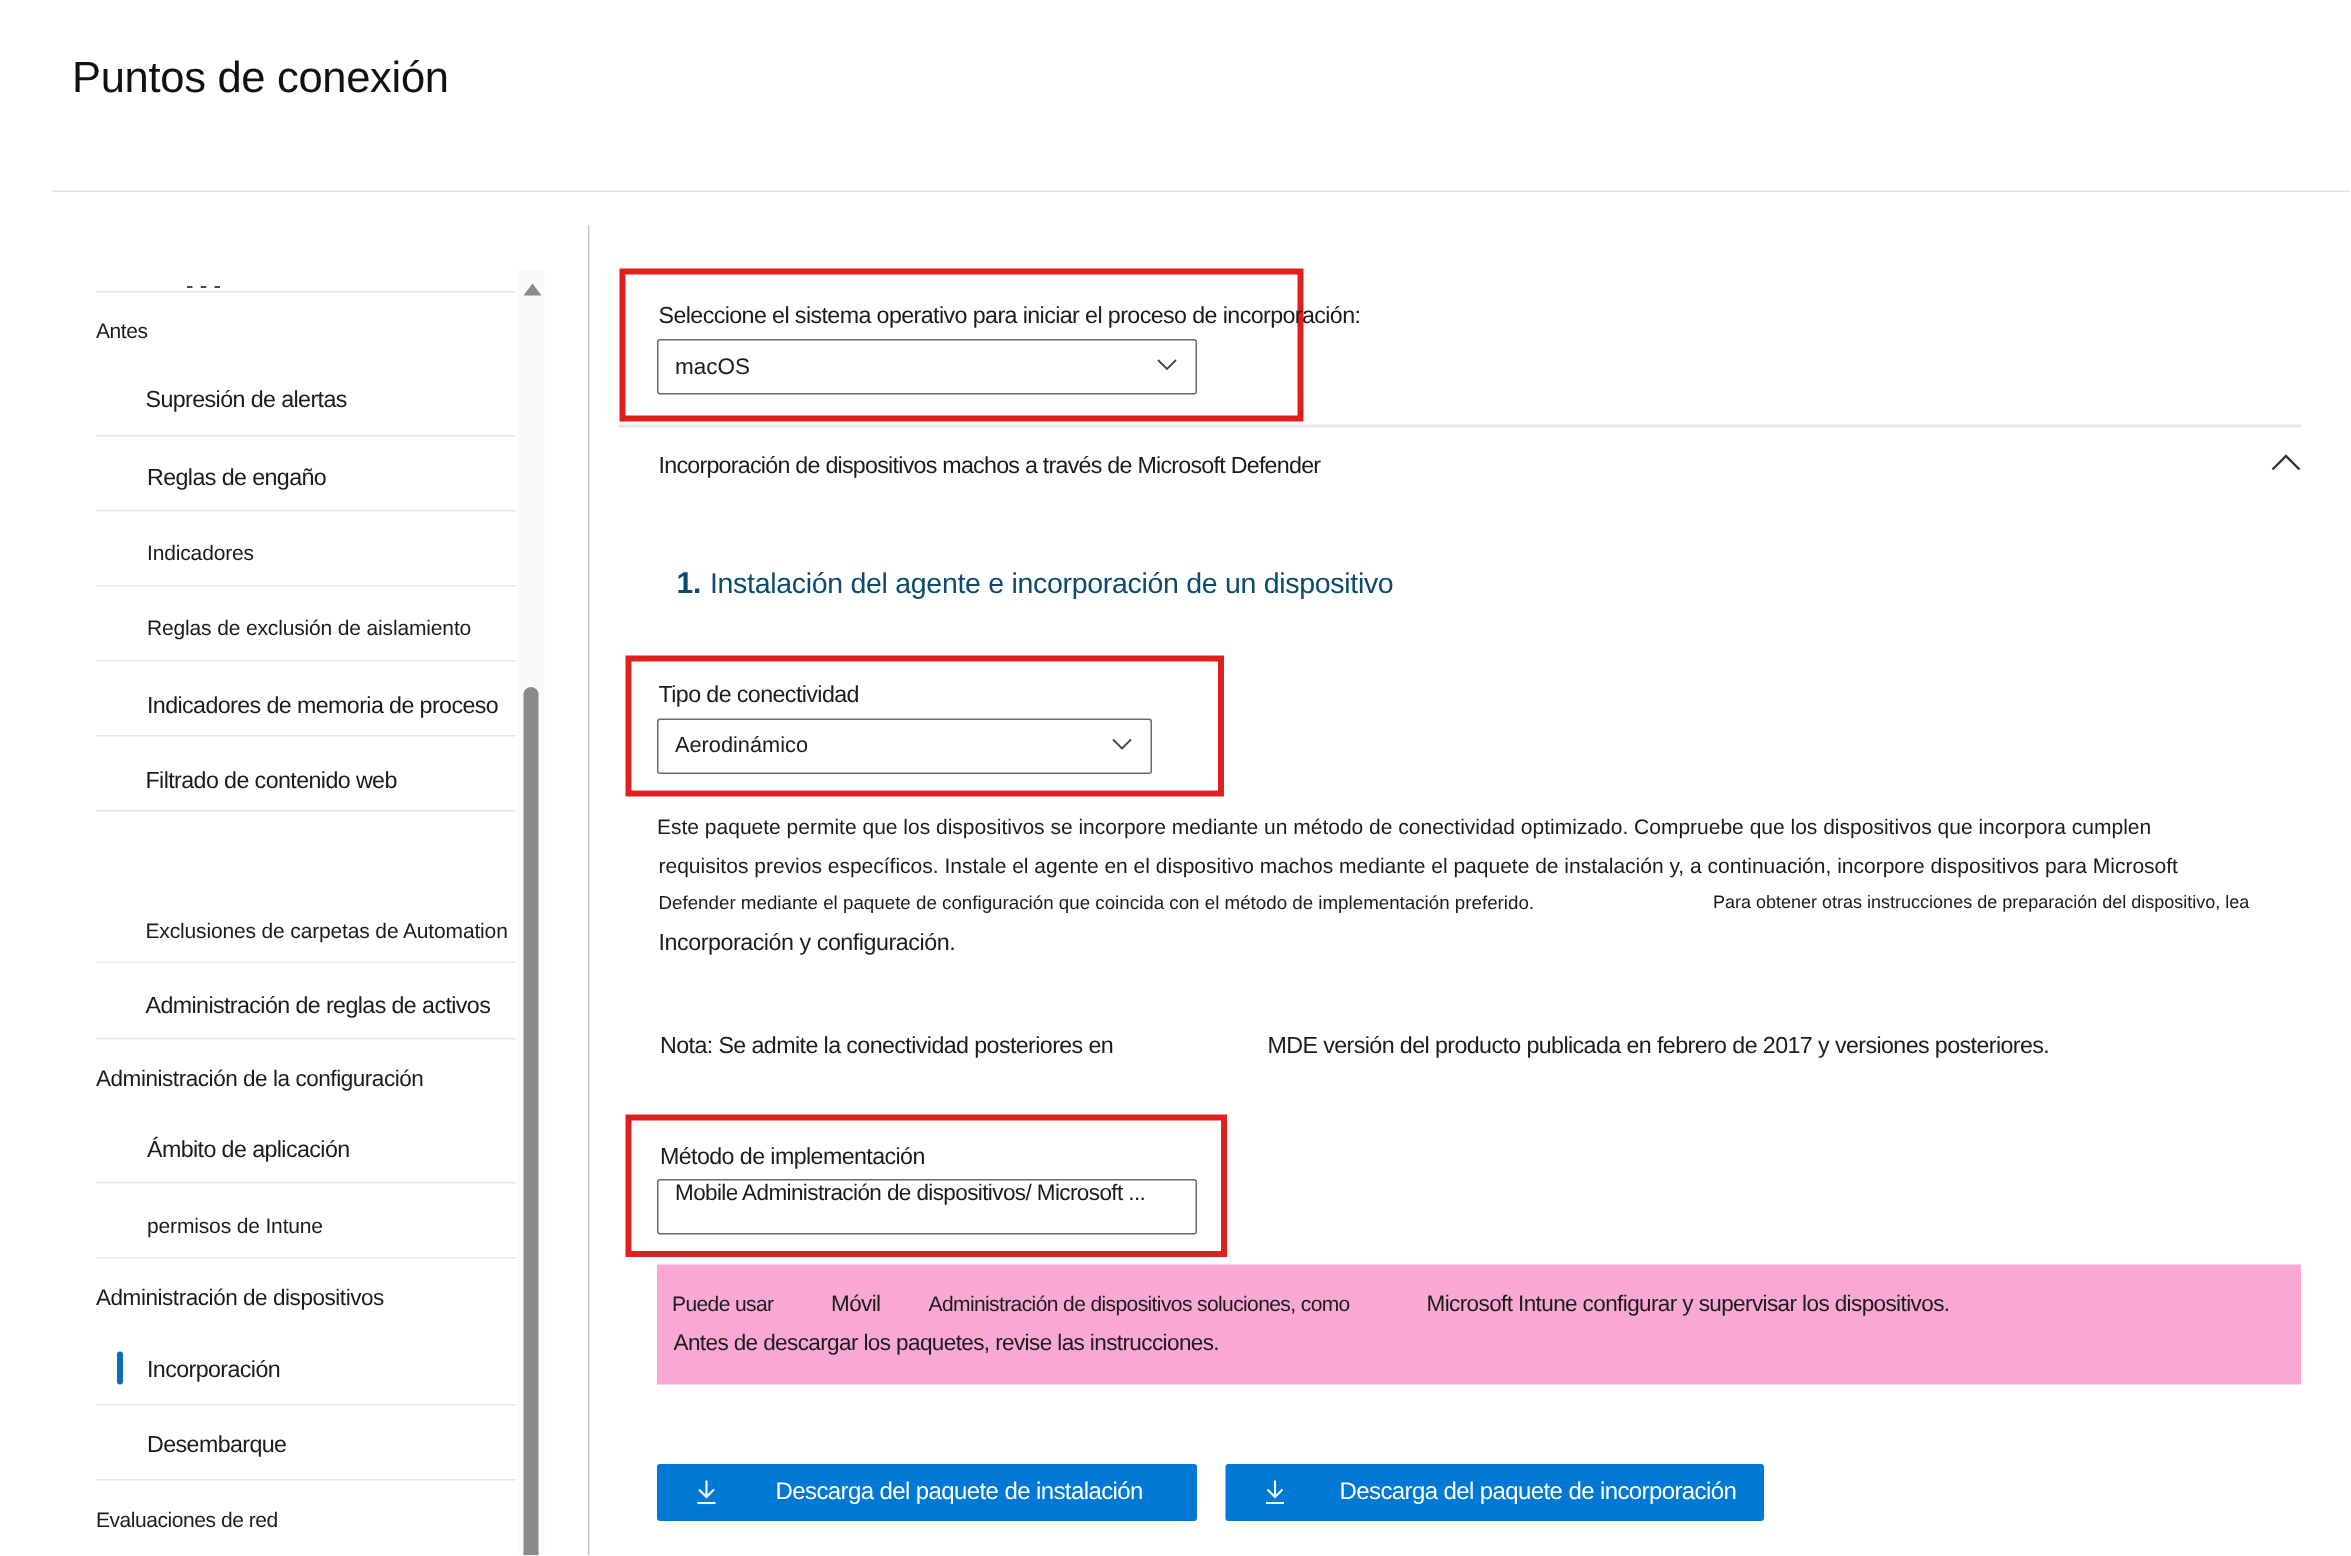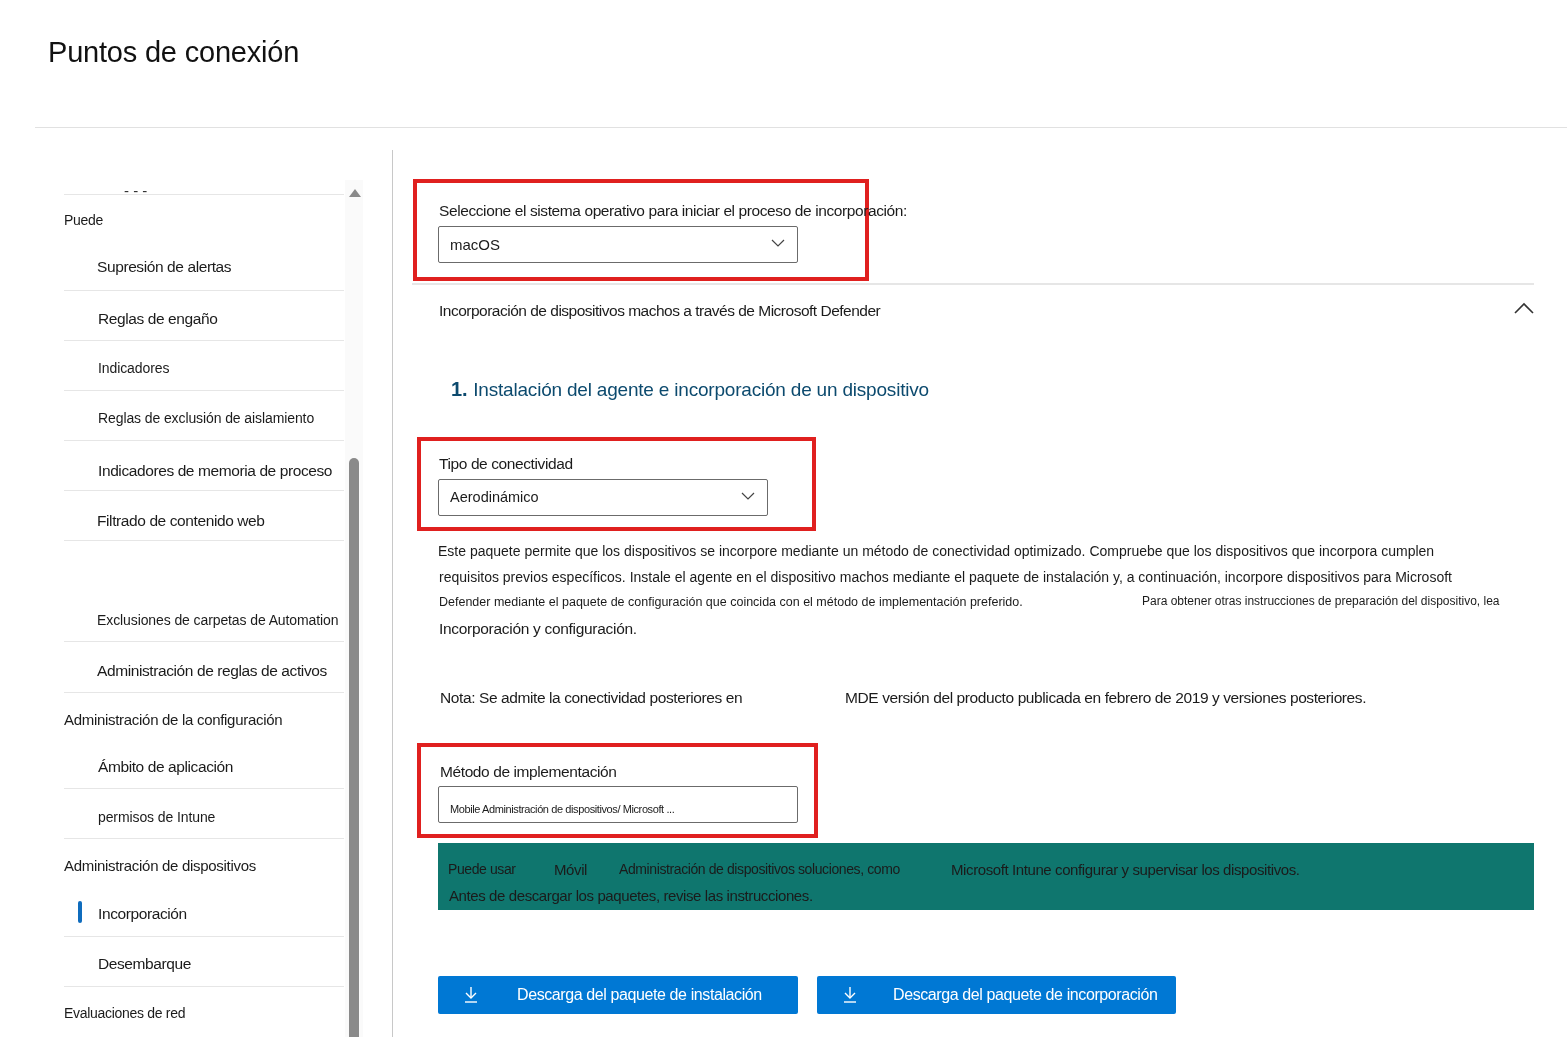--- a/index.html
+++ b/index.html
@@ -41,40 +41,40 @@
 
     .step-heading { position: absolute; left: 58px; top: 228px; font-size: 19px; color: #0c4a6e; letter-spacing: -0.2px; white-space: nowrap; }
     .step-heading .num { font-weight: 700; font-size: 20px; margin-right: 6px; }
 
     .desc-line { position: absolute; font-size: 14px; color: #1b1b1b; white-space: nowrap; letter-spacing: 0px; }
     .desc-line.sm { font-size: 12.5px; }
     .desc-link { position: absolute; font-size: 15.5px; color: #1b1b1b; white-space: nowrap; letter-spacing: -0.3px; }
 
     .note { position: absolute; top: 539px; font-size: 15.5px; color: #1b1b1b; white-space: nowrap; letter-spacing: -0.4px; }
 
-    .info-panel { position: absolute; left: 45px; top: 693px; width: 1096px; height: 67px; background: #0f766e; }
+    .info-panel { position: absolute; left: 45px; top: 693px; width: 1096px; height: 80px; background: #f9a8d4; }
     .info-panel .txt { position: absolute; font-size: 15px; color: #1b1b1b; white-space: nowrap; letter-spacing: -0.4px; }
     .info-panel .txt.sm { font-size: 14px; }
 
     .btn { position: absolute; top: 826px; height: 38px; background: #0078d4; border-radius: 2px; color: #fff; cursor: pointer; border: none; }
     .btn .ico { position: absolute; left: 26px; top: 10px; width: 14px; height: 18px; }
     .btn .lbl { position: absolute; top: 10px; font-size: 16px; color: #fff; white-space: nowrap; letter-spacing: -0.4px; }
   </style>
 </head>
 <body>
 
 <div class="page-title">Puntos de conexión</div>
 <div class="header-divider"></div>
 
 <nav class="sidebar">
   <div class="sidebar-cut">
       <span>‐ ‐ ‐</span>
     </div>
 
-  <div class="nav-section small" style="top:62px;">Puede</div>
+  <div class="nav-section small" style="top:62px;">Antes</div>
 
   <div class="nav-item" style="top:91px;">
     <span class="label" style="top:17px;">Supresión de alertas</span>
   </div>
   <div class="nav-item" style="top:141px;">
     <span class="label" style="top:19px;left:34px;">Reglas de engaño</span>
   </div>
   <div class="nav-item" style="top:191px;">
     <span class="label small" style="top:19px;left:34px;">Indicadores</span>
   </div>
@@ -152,26 +152,26 @@
       </svg>
   </div>
 
   <div class="desc-line" style="left:45px;top:393px;">Este paquete permite que los dispositivos se incorpore mediante un método de conectividad optimizado. Compruebe que los dispositivos que incorpora cumplen</div>
   <div class="desc-line" style="left:46px;top:419px;">requisitos previos específicos. Instale el agente en el dispositivo machos mediante el paquete de instalación y, a continuación, incorpore dispositivos para Microsoft</div>
   <div class="desc-line sm" style="left:46px;top:445px;">Defender mediante el paquete de configuración que coincida con el método de implementación preferido.</div>
   <div class="desc-line sm" style="left:749px;top:444px;font-size:12px;">Para obtener otras instrucciones de preparación del dispositivo, lea</div>
   <div class="desc-link" style="left:46px;top:470px;">Incorporación y configuración.</div>
 
   <div class="note" style="left:47px;">Nota: Se admite la conectividad posteriores en</div>
-  <div class="note" style="left:452px;">MDE versión del producto publicada en febrero de 2019 y versiones posteriores.</div>
+  <div class="note" style="left:452px;">MDE versión del producto publicada en febrero de 2017 y versiones posteriores.</div>
 
   <div class="highlight-box" style="left:24px;top:593px;width:401px;height:95px;"></div>
   <div class="field-label" style="left:47px;top:613px;">Método de implementación</div>
   <div class="dropdown" style="left:45px;top:636px;width:360px;">
-    <span class="value" style="font-size:11px;letter-spacing:-0.4px;top:16px;">Mobile Administración de dispositivos/ Microsoft ...</span>
+    <span class="value" style="font-size:15px;letter-spacing:-0.4px;top:0;">Mobile Administración de dispositivos/ Microsoft ...</span>
   </div>
 
   <div class="info-panel">
     <span class="txt sm" style="left:10px;top:18px;">Puede usar</span>
     <span class="txt" style="left:116px;top:18px;">Móvil</span>
     <span class="txt sm" style="left:181px;top:18px;">Administración de dispositivos soluciones, como</span>
     <span class="txt" style="left:513px;top:18px;">Microsoft Intune configurar y supervisar los dispositivos.</span>
     <span class="txt" style="left:11px;top:44px;">Antes de descargar los paquetes, revise las instrucciones.</span>
   </div>
 

